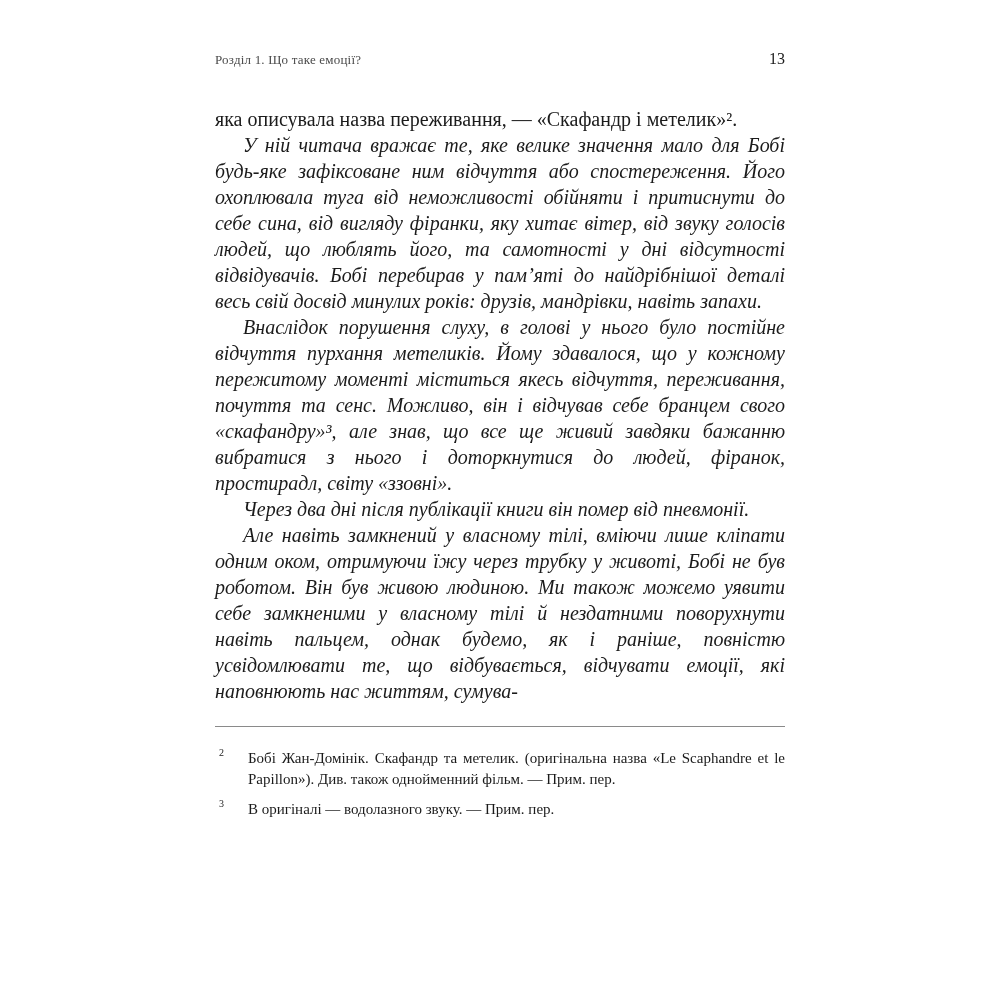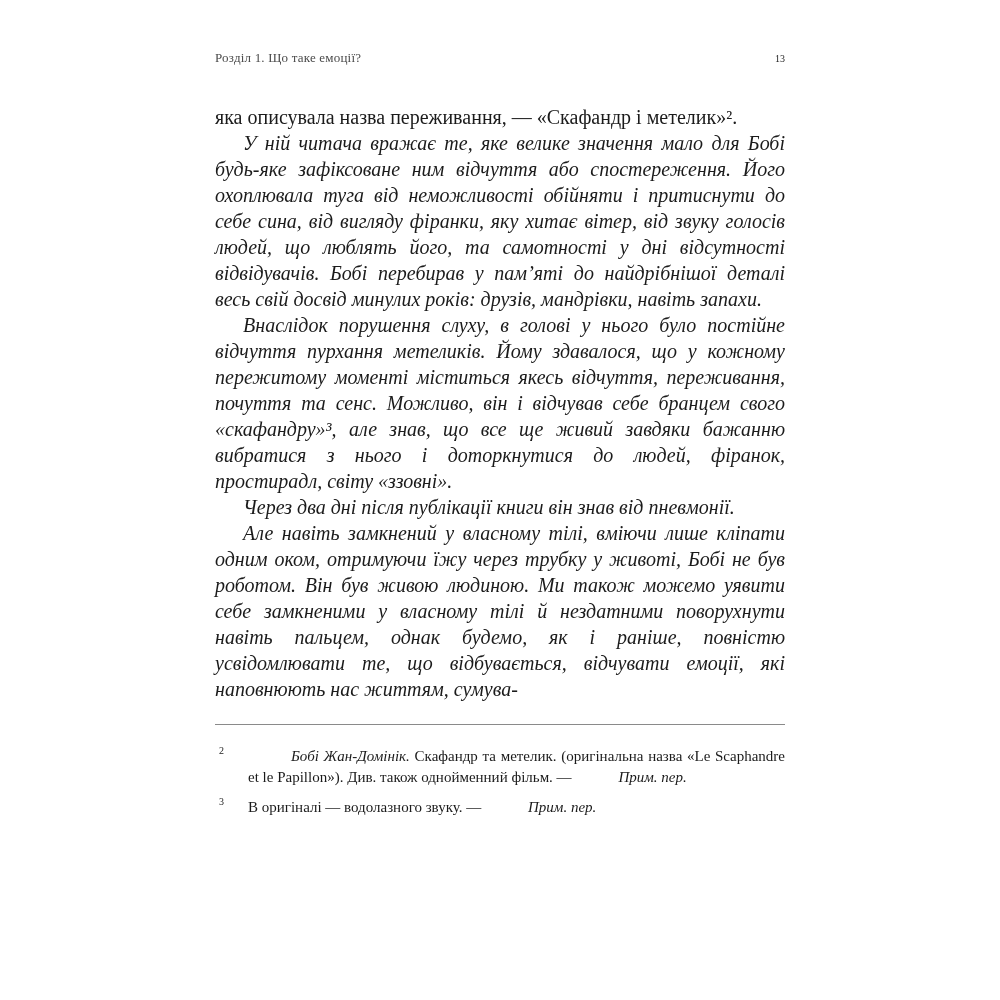--- a/index.html
+++ b/index.html
@@ -27,21 +27,21 @@
     justify-content: space-between;
     align-items: baseline;
     margin-bottom: 38px;
   }
   .chapter-title {
     font-size: 13px;
     color: #4a4a4a;
     letter-spacing: 0.2px;
   }
   .page-number {
-    font-size: 10px;
+    font-size: 16px;
     font-weight: normal;
     color: #1b1b1b;
   }
   .body-text p {
     margin: 0;
     font-size: 20px;
     line-height: 26px;
     text-align: justify;
     color: #1b1b1b;
   }
@@ -64,40 +64,38 @@
     color: #1b1b1b;
   }
   .footnote .fn-marker {
     position: absolute;
     left: 4px;
     top: 0;
     font-size: 10px;
     line-height: 1;
   }
   .italic {
-    font-style: italic;
-    margin-left: 43px;
   }
 </style>
 </head>
 <body>
 
 <div class="page">
   <div class="content">
 
     <div class="running-header">
       <span class="chapter-title">Розділ 1. Що таке емоції?</span>
       <span class="page-number">13</span>
     </div>
 
     <div class="body-text">
       <p>яка описувала назва переживання, — «Скафандр і метелик»².</p>
       <p class="indent">У ній читача вражає те, яке велике значення мало для Бобі будь-яке зафіксоване ним відчуття або спостереження. Його охоплювала туга від неможливості обійняти і притиснути до себе сина, від вигляду фіранки, яку хитає вітер, від звуку голосів людей, що люблять його, та самотності у дні відсутності відвідувачів. Бобі перебирав у пам’яті до найдрібнішої деталі весь свій досвід минулих років: друзів, мандрівки, навіть запахи.</p>
       <p class="indent">Внаслідок порушення слуху, в голові у нього було постійне відчуття пурхання метеликів. Йому здавалося, що у кожному пережитому моменті міститься якесь відчуття, переживання, почуття та сенс. Можливо, він і відчував себе бранцем свого «скафандру»³, але знав, що все ще живий завдяки бажанню вибратися з нього і доторкнутися до людей, фіранок, простирадл, світу «ззовні».</p>
-      <p class="indent">Через два дні після публікації книги він знав від пневмонії.</p>
+      <p class="indent">Через два дні після публікації книги він помер від пневмонії.</p>
       <p class="indent">Але навіть замкнений у власному тілі, вміючи лише кліпати одним оком, отримуючи їжу через трубку у животі, Бобі не був роботом. Він був живою людиною. Ми також можемо уявити себе замкненими у власному тілі й нездатними поворухнути навіть пальцем, однак будемо, як і раніше, повністю усвідомлювати те, що відбувається, відчувати емоції, які наповнюють нас життям, сумува-</p>
     </div>
 
     <div class="footnote-block">
 
       <div class="footnote">
         <sup class="fn-marker">2</sup>
         <span class="italic">Бобі Жан-Домінік.</span>
         <span>Скафандр та метелик. (оригінальна назва «Le Scaphandre et le Papillon»). Див. також однойменний фільм. — </span><span class="italic">Прим. пер.</span>
       </div>

